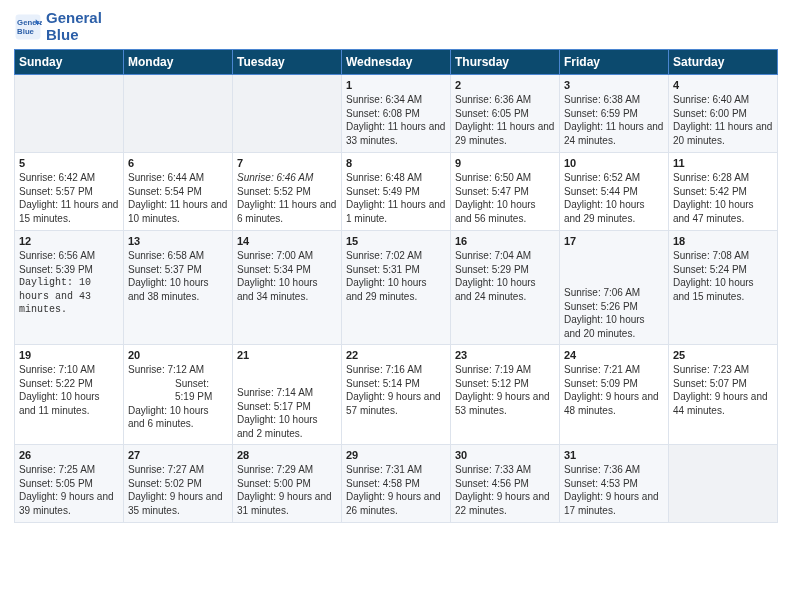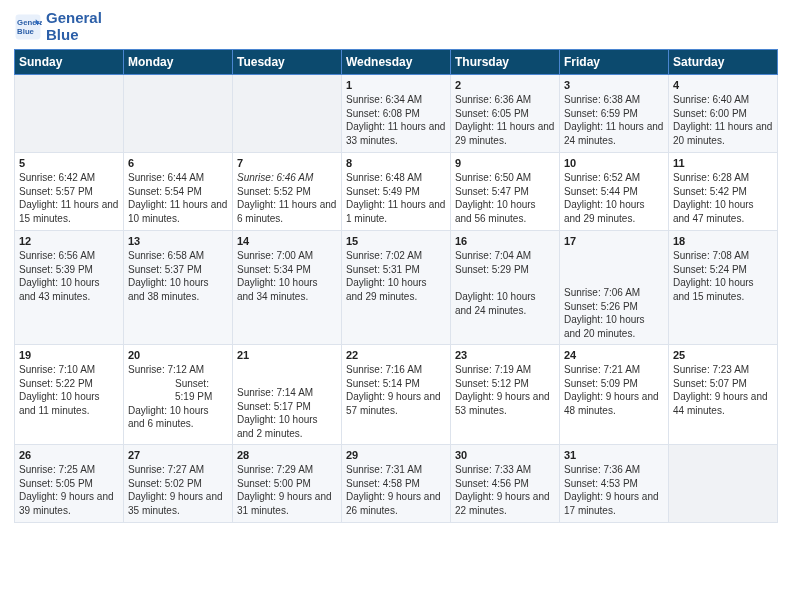--- a/index.html
+++ b/index.html
@@ -197,21 +197,21 @@
             <span style="display: block; font-size: 10px; line-height: 1.35;">Sunrise: 6:28 AM</span>
             <span style="display: block; font-size: 10px; line-height: 1.35;">Sunset: 5:42 PM</span>
             <span style="display: block; font-size: 10px; line-height: 1.35;">Daylight: 10 hours and 47 minutes.</span>
           </td>
         </tr>
         <tr>
           <td>
             <span class="day-num">12</span>
             <span style="display: block; font-size: 10px; line-height: 1.35;">Sunrise: 6:56 AM</span>
             <span style="display: block; font-size: 10px; line-height: 1.35;">Sunset: 5:39 PM</span>
-            <span style="display: block; font-size: 10px; line-height: 1.35;">Daylight: 10 hours and 43 minutes.</span>
+            <span style="display: block; font-size: 10px; line-height: 1.35; font-family: Liberation Mono, monospace;">Daylight: 10 hours and 43 minutes.</span>
           </td>
           <td>
             <span class="day-num">13</span>
             <span style="display: block; font-size: 10px; line-height: 1.35;">Sunrise: 6:58 AM</span>
             <span style="display: block; font-size: 10px; line-height: 1.35;">Sunset: 5:37 PM</span>
             <span style="display: block; font-size: 10px; line-height: 1.35;">Daylight: 10 hours and 38 minutes.</span>
           </td>
           <td>
             <span class="day-num">14</span>
             <span style="display: block; font-size: 10px; line-height: 1.35;">Sunrise: 7:00 AM</span>
@@ -221,21 +221,21 @@
           <td>
             <span class="day-num">15</span>
             <span style="display: block; font-size: 10px; line-height: 1.35;">Sunrise: 7:02 AM</span>
             <span style="display: block; font-size: 10px; line-height: 1.35;">Sunset: 5:31 PM</span>
             <span style="display: block; font-size: 10px; line-height: 1.35;">Daylight: 10 hours and 29 minutes.</span>
           </td>
           <td>
             <span class="day-num">16</span>
             <span style="display: block; font-size: 10px; line-height: 1.35;">Sunrise: 7:04 AM</span>
             <span style="display: block; font-size: 10px; line-height: 1.35;">Sunset: 5:29 PM</span>
-            <span style="display: block; font-size: 10px; line-height: 1.35; margin-top: 14px;">Daylight: 10 hours and 24 minutes.</span>
+            <span style="display: block; font-size: 10px; line-height: 1.35;">Daylight: 10 hours and 24 minutes.</span>
           </td>
           <td>
             <span class="day-num">17</span>
             <span style="display: block; font-size: 10px; line-height: 1.35; margin-top: 39px;">Sunrise: 7:06 AM</span>
             <span style="display: block; font-size: 10px; line-height: 1.35;">Sunset: 5:26 PM</span>
             <span style="display: block; font-size: 10px; line-height: 1.35;">Daylight: 10 hours and 20 minutes.</span>
           </td>
           <td>
             <span class="day-num">18</span>
             <span style="display: block; font-size: 10px; line-height: 1.35;">Sunrise: 7:08 AM</span>

